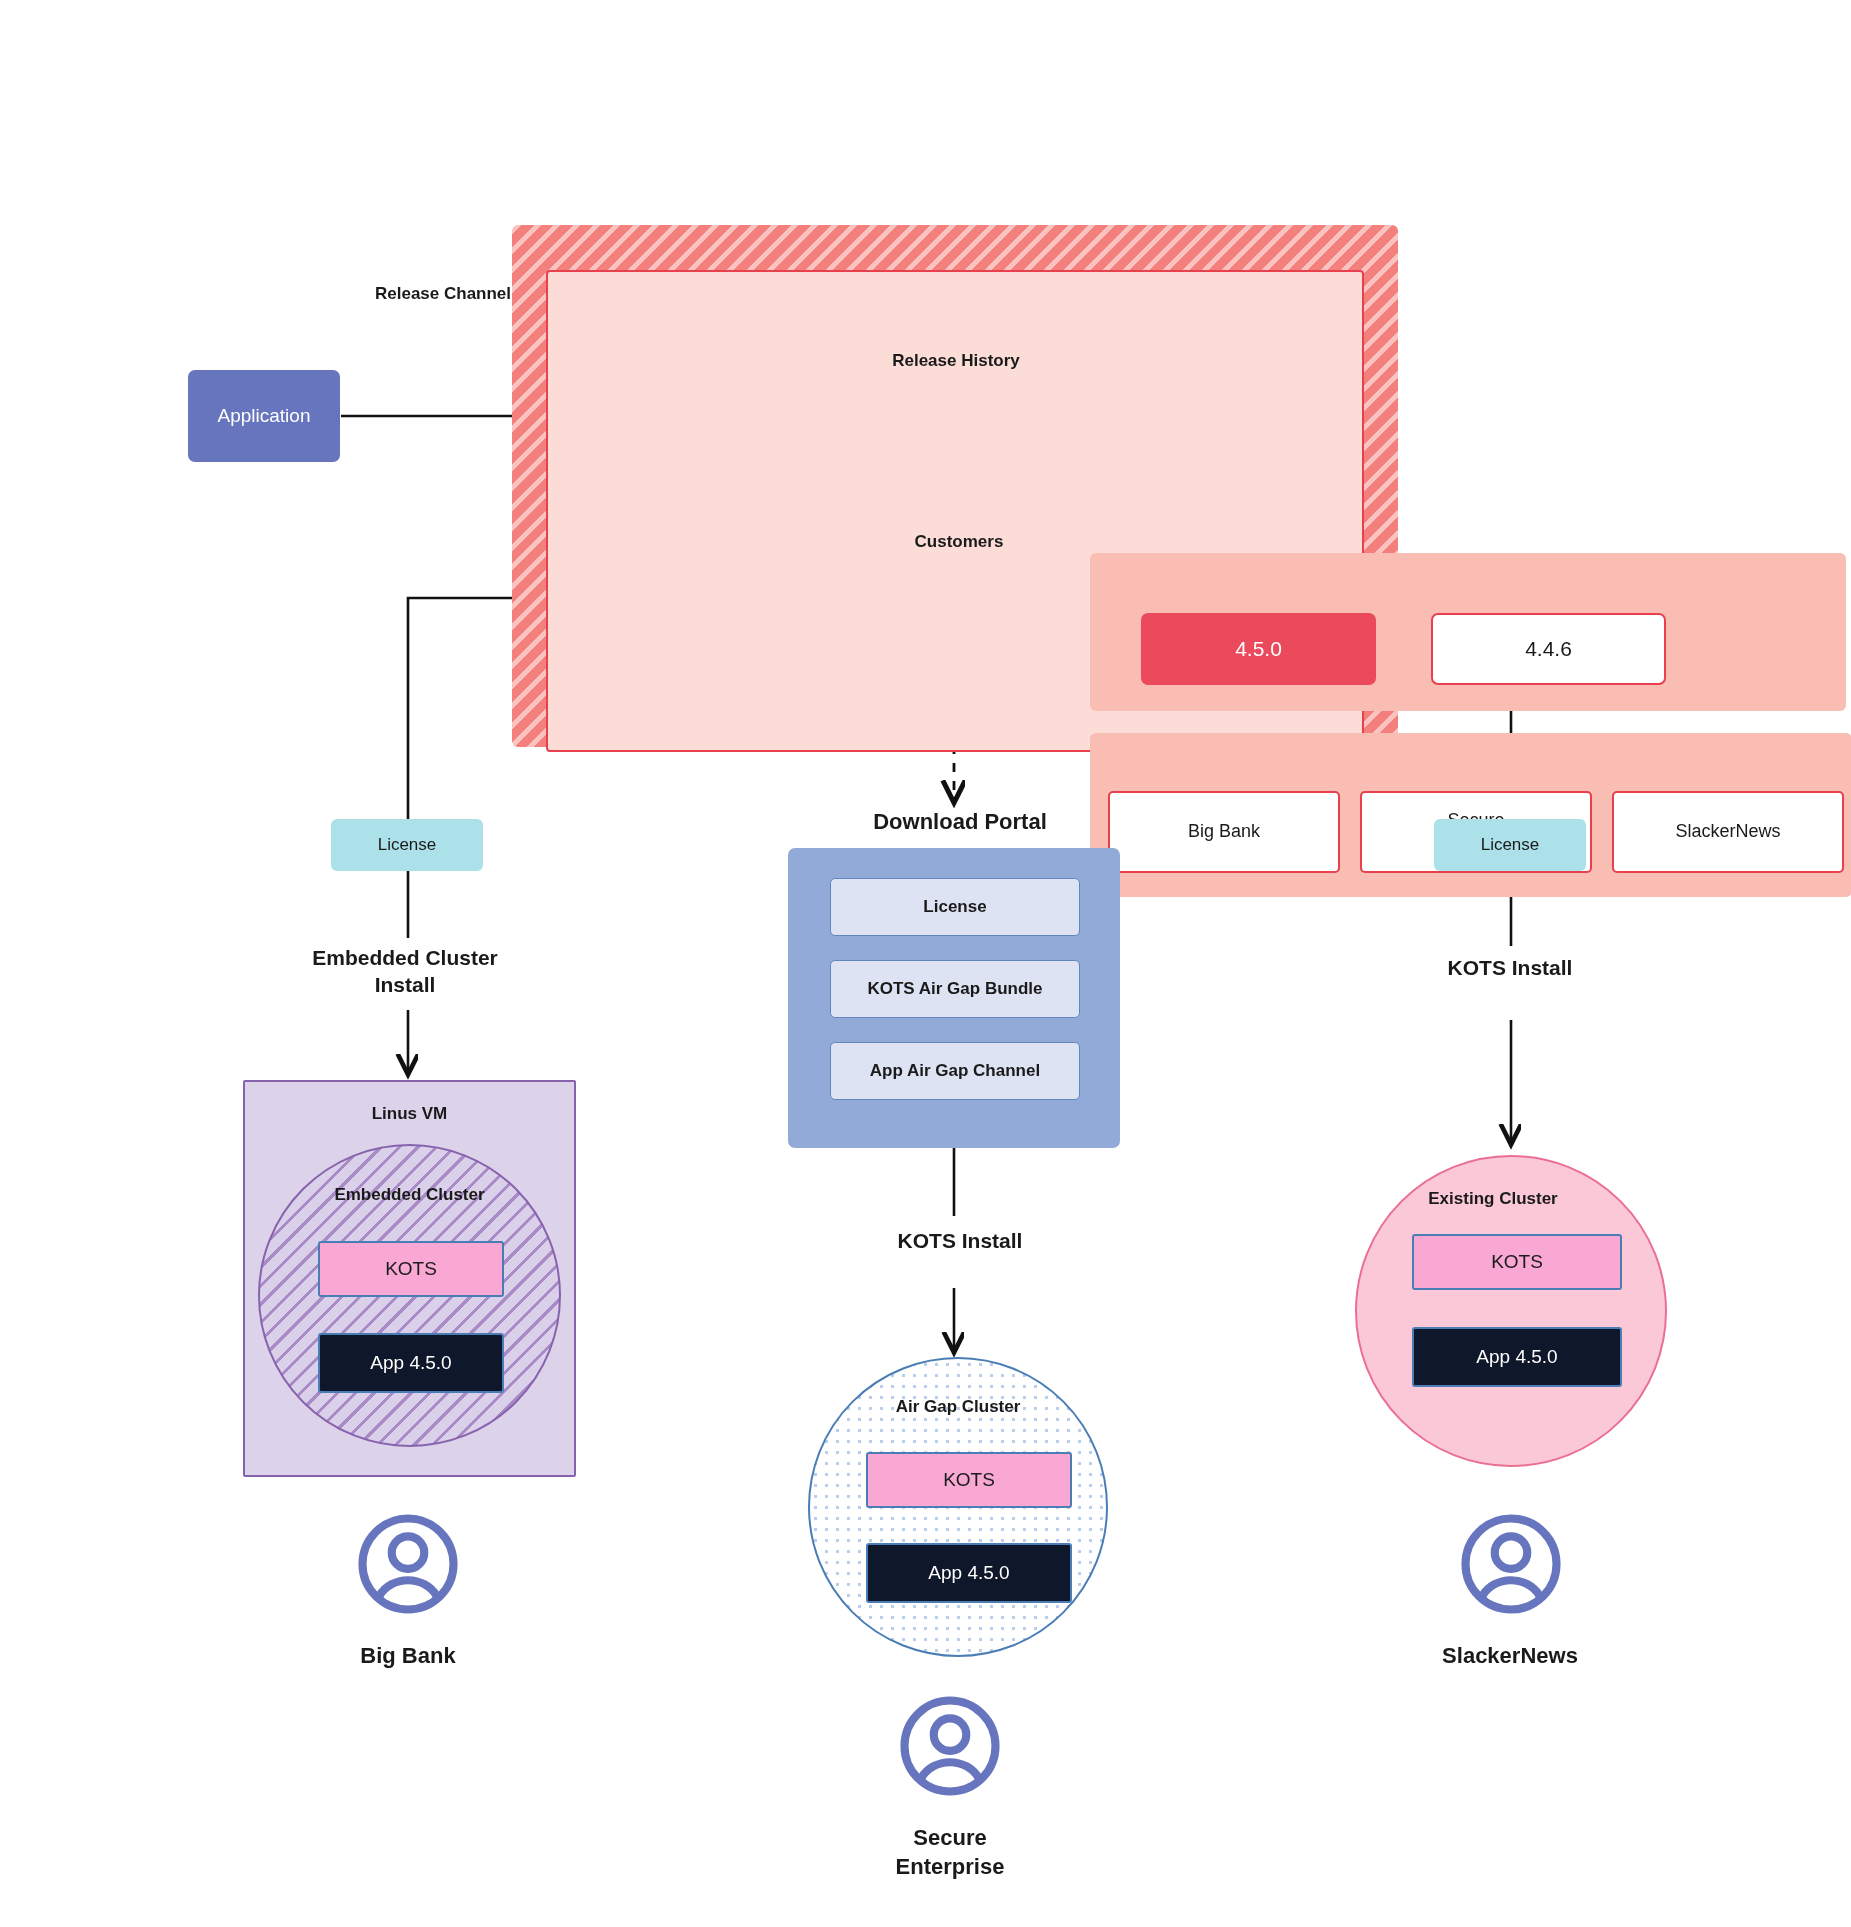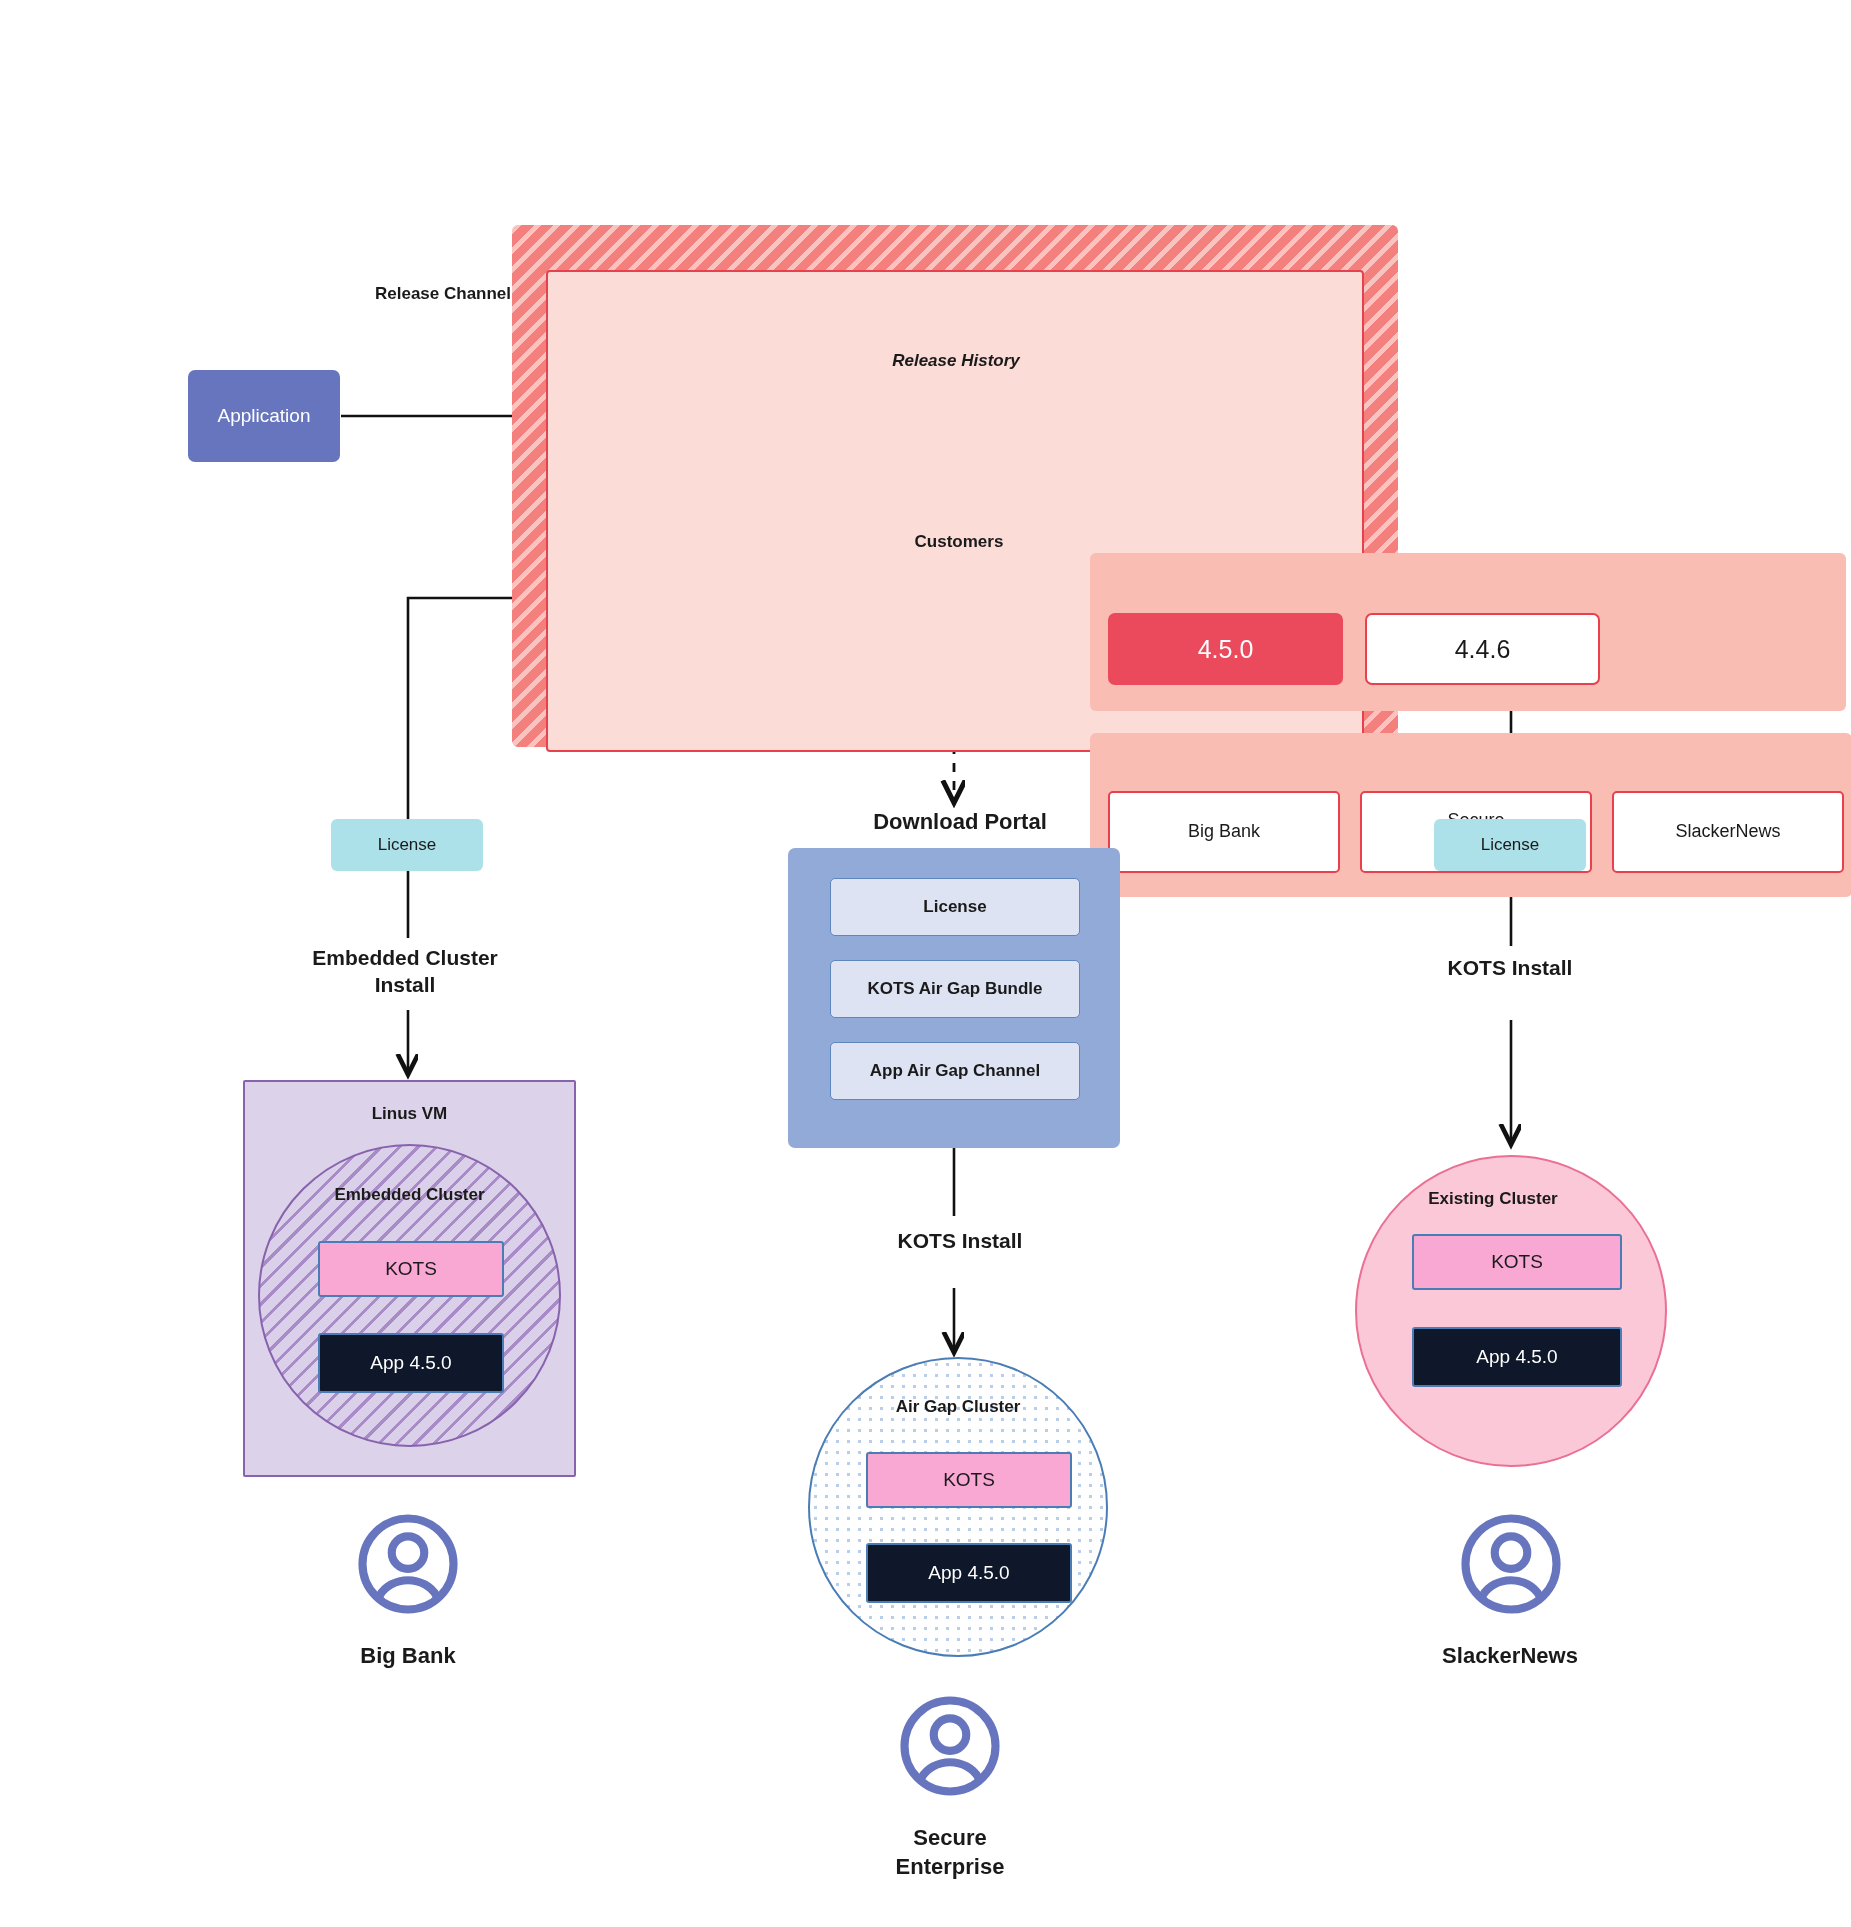--- a/index.html
+++ b/index.html
@@ -53,33 +53,34 @@
     left: 34px; top: 283px; width: 818px;
     font-size: 17px; font-weight: 600;
   }
   #release-history {
     left: 578px; top: 328px; width: 756px; height: 158px;
     background: #f9bdb4;
     border-radius: 6px;
   }
   #release-history-title {
     left: 578px; top: 350px; width: 756px;
-    font-size: 17px; font-weight: 600; font-style: italic;
+    font-size: 17px; font-weight: 600;
   }
   .release-row {
     position: absolute;
     left: 18px; top: 60px;
     display: flex; gap: 22px;
   }
   .release-box {
     width: 231px; height: 68px;
     border-radius: 7px;
     display: flex; align-items: center; justify-content: center;
-    font-size: 25px;
+    font-size: 21px;
     border: 2px solid #e8404c;
+    margin-left: 33px;
   }
   .release-box.current { background: #ea4a5c; color: #ffffff; border-color: #ea4a5c; }
   .release-box.prev { background: #ffffff; color: #1a1a1a; }
 
   #customers {
     left: 578px; top: 508px; width: 762px; height: 164px;
     background: #f9bdb4;
     border-radius: 6px;
   }
   #customers-title {

